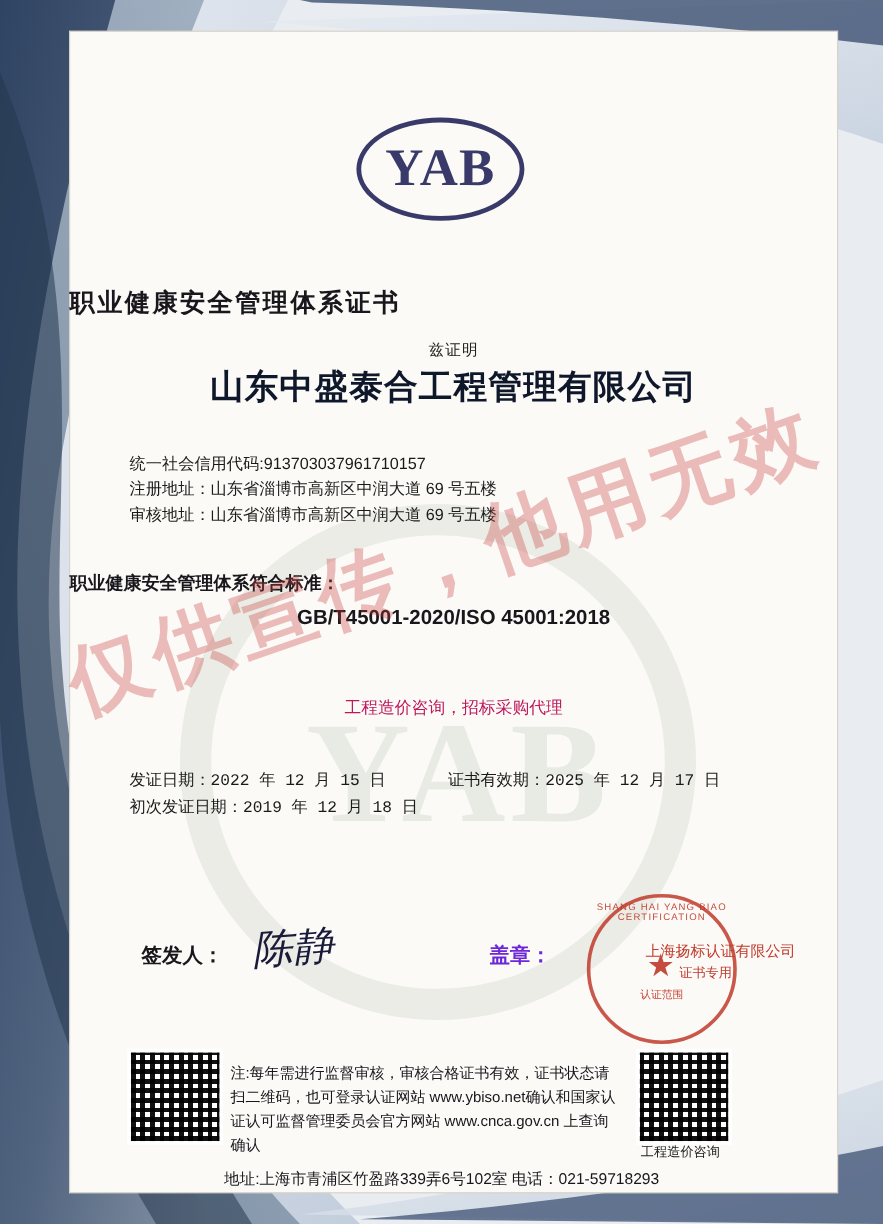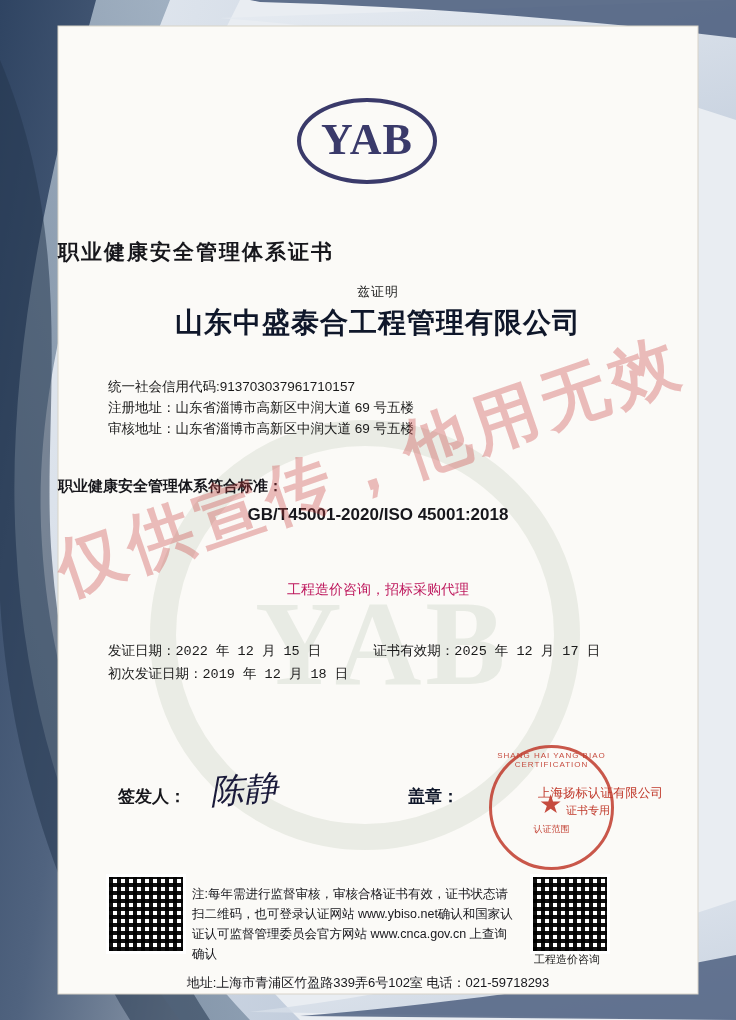--- a/index.html
+++ b/index.html
@@ -223,21 +223,21 @@
     font-family: "Liberation Serif", serif;
     font-style: italic;
     transform: rotate(-4deg);
   }
   .seal-label {
     position: absolute;
     left: 290px;
     top: 10px;
     font-size: 17px;
     font-weight: bold;
-    color: #0f172a;
+    color: #6d28d9;
   }
   .stamp {
     position: absolute;
     left: 371px;
     top: -30px;
     width: 125px;
     height: 125px;
   }
   .stamp-ring {
     position: absolute;

